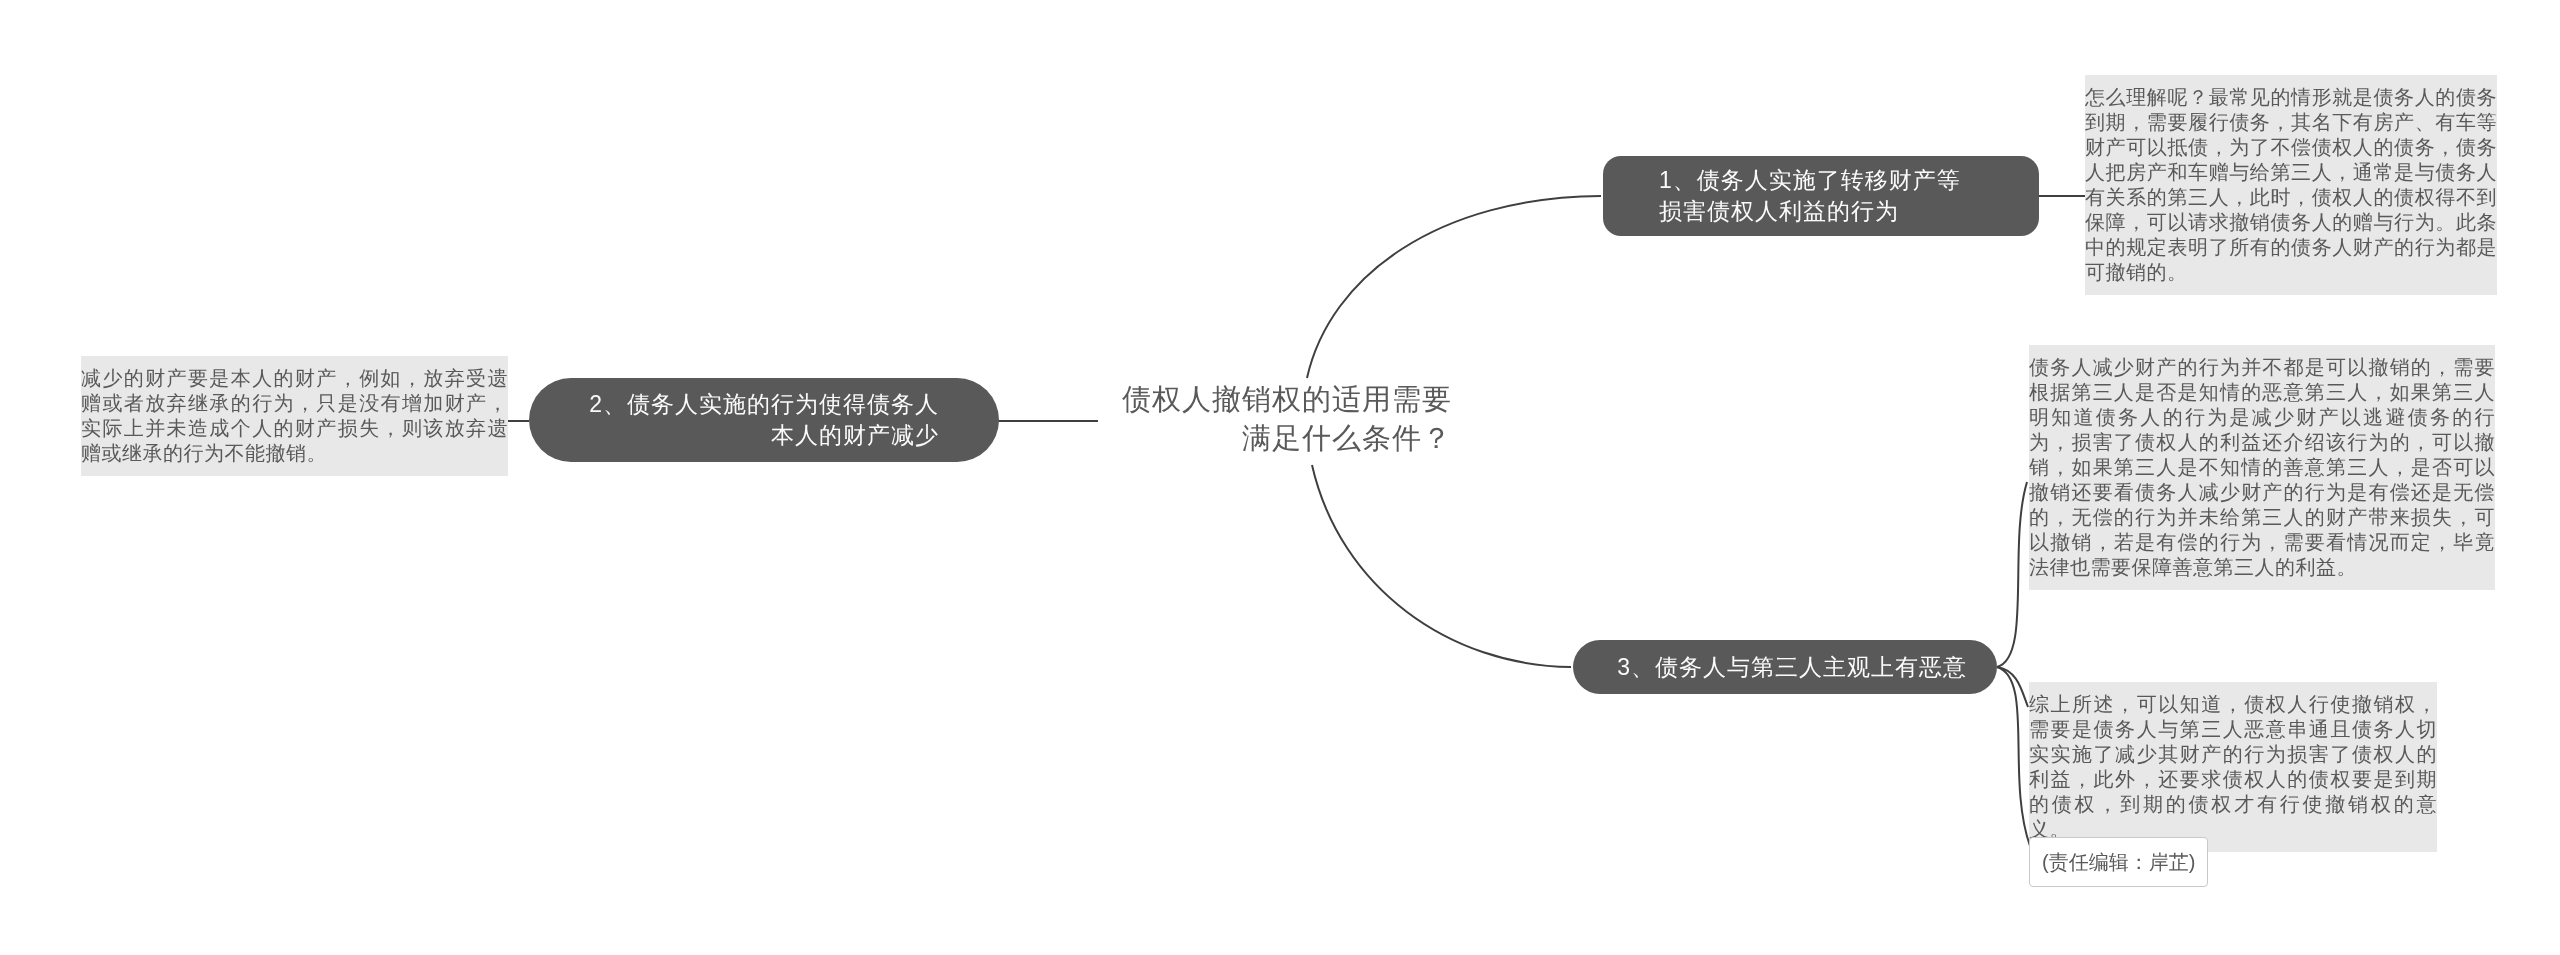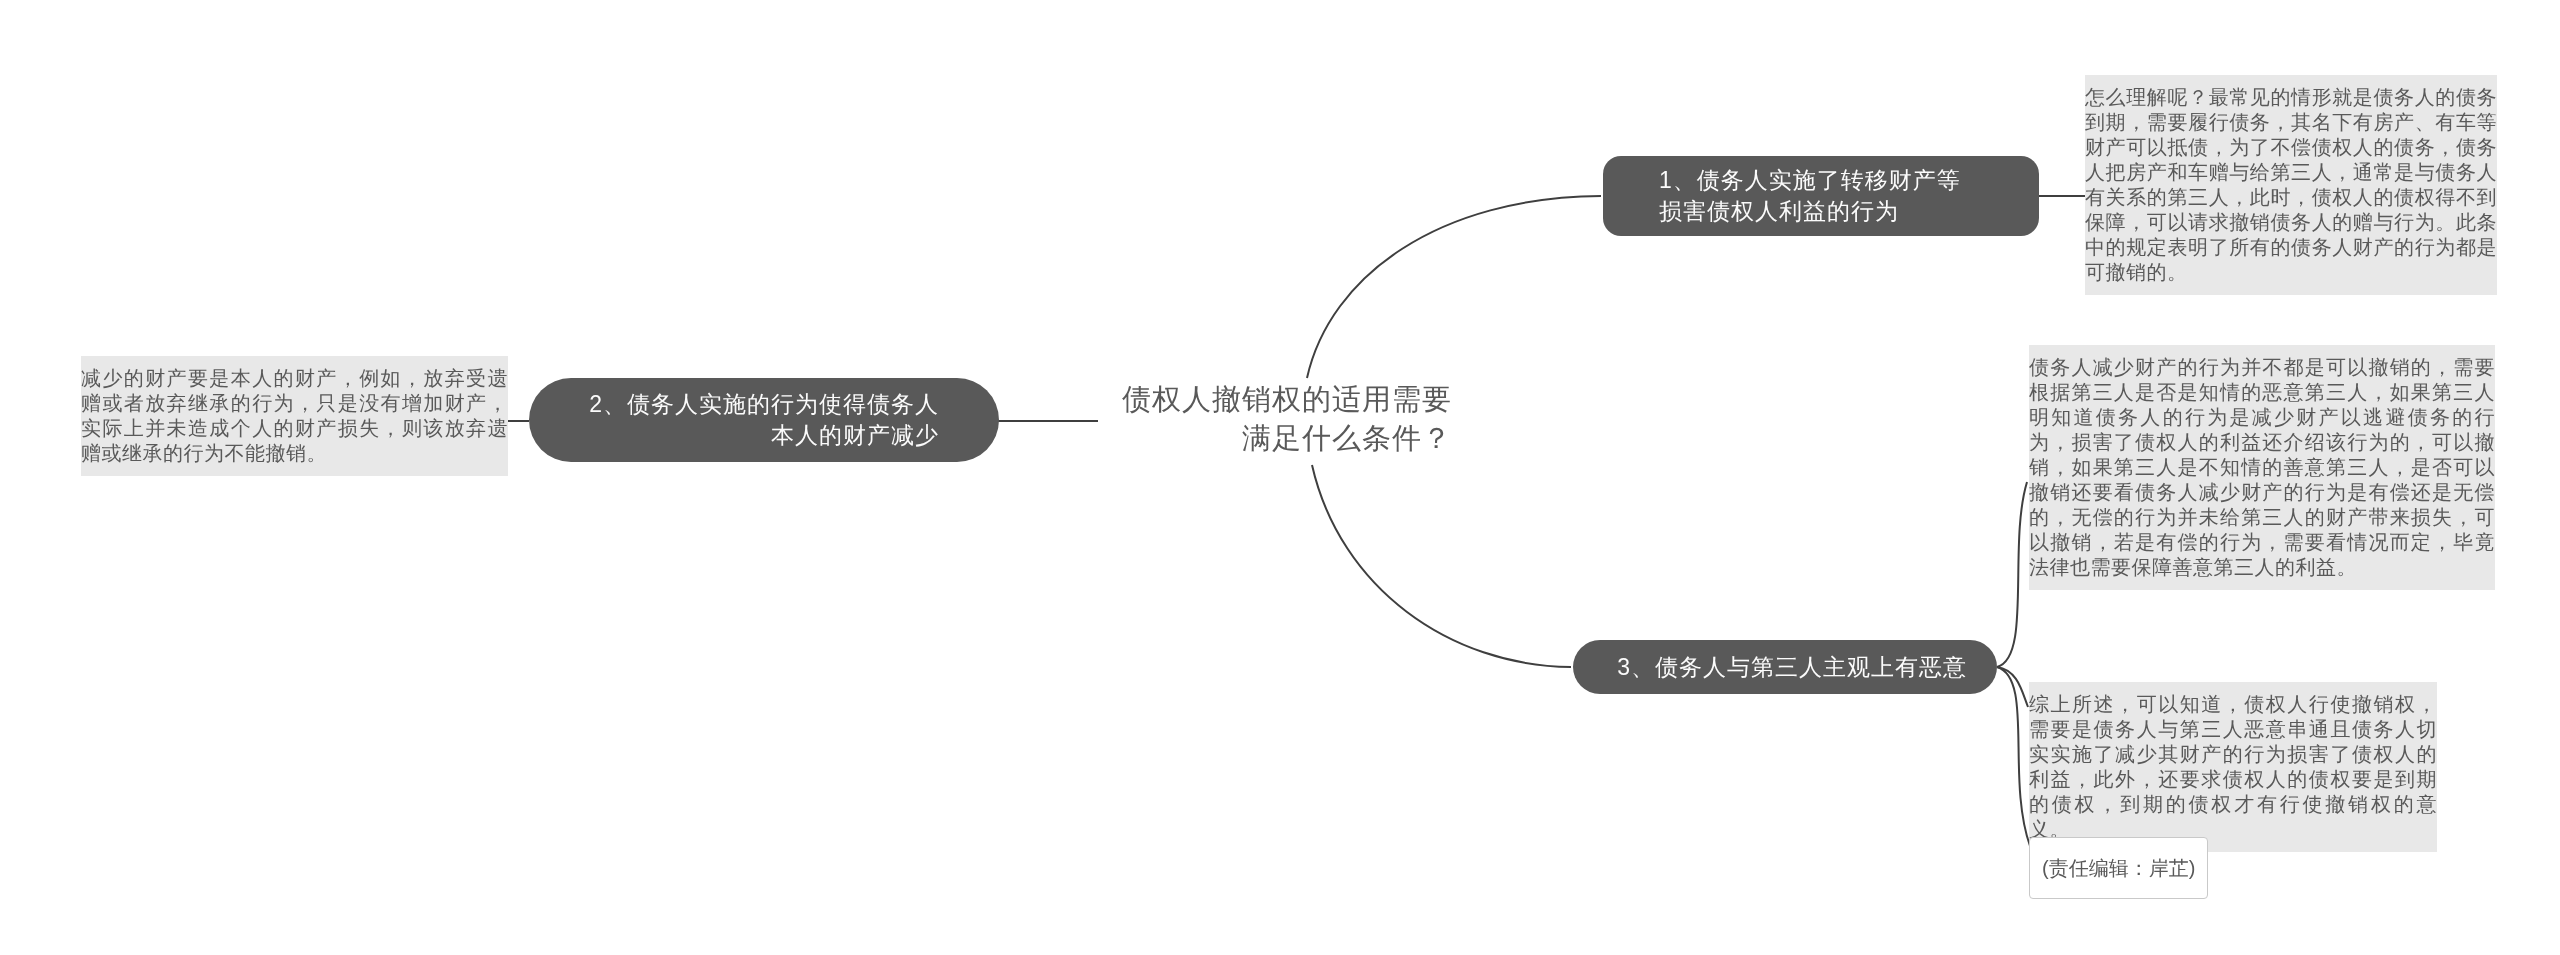--- a/index.html
+++ b/index.html
@@ -95,21 +95,21 @@
   }
   .editor-box{
     position:absolute;
     left:2029px;top:837px;
     background:#ffffff;
     border:1px solid #c9c9c9;
     border-radius:4px;
     color:#595959;
     font-size:20px;
     line-height:24px;
-    padding:18px 12px;
+    padding:12px 12px;
     white-space:nowrap;
   }
 </style>
 </head>
 <body>
 
 <div class="canvas">
 
   <svg class="edges" viewBox="0 0 2560 955" xmlns="http://www.w3.org/2000/svg">
     <path d="M 1307 378 C 1330 275, 1440 197, 1601 196"></path>

